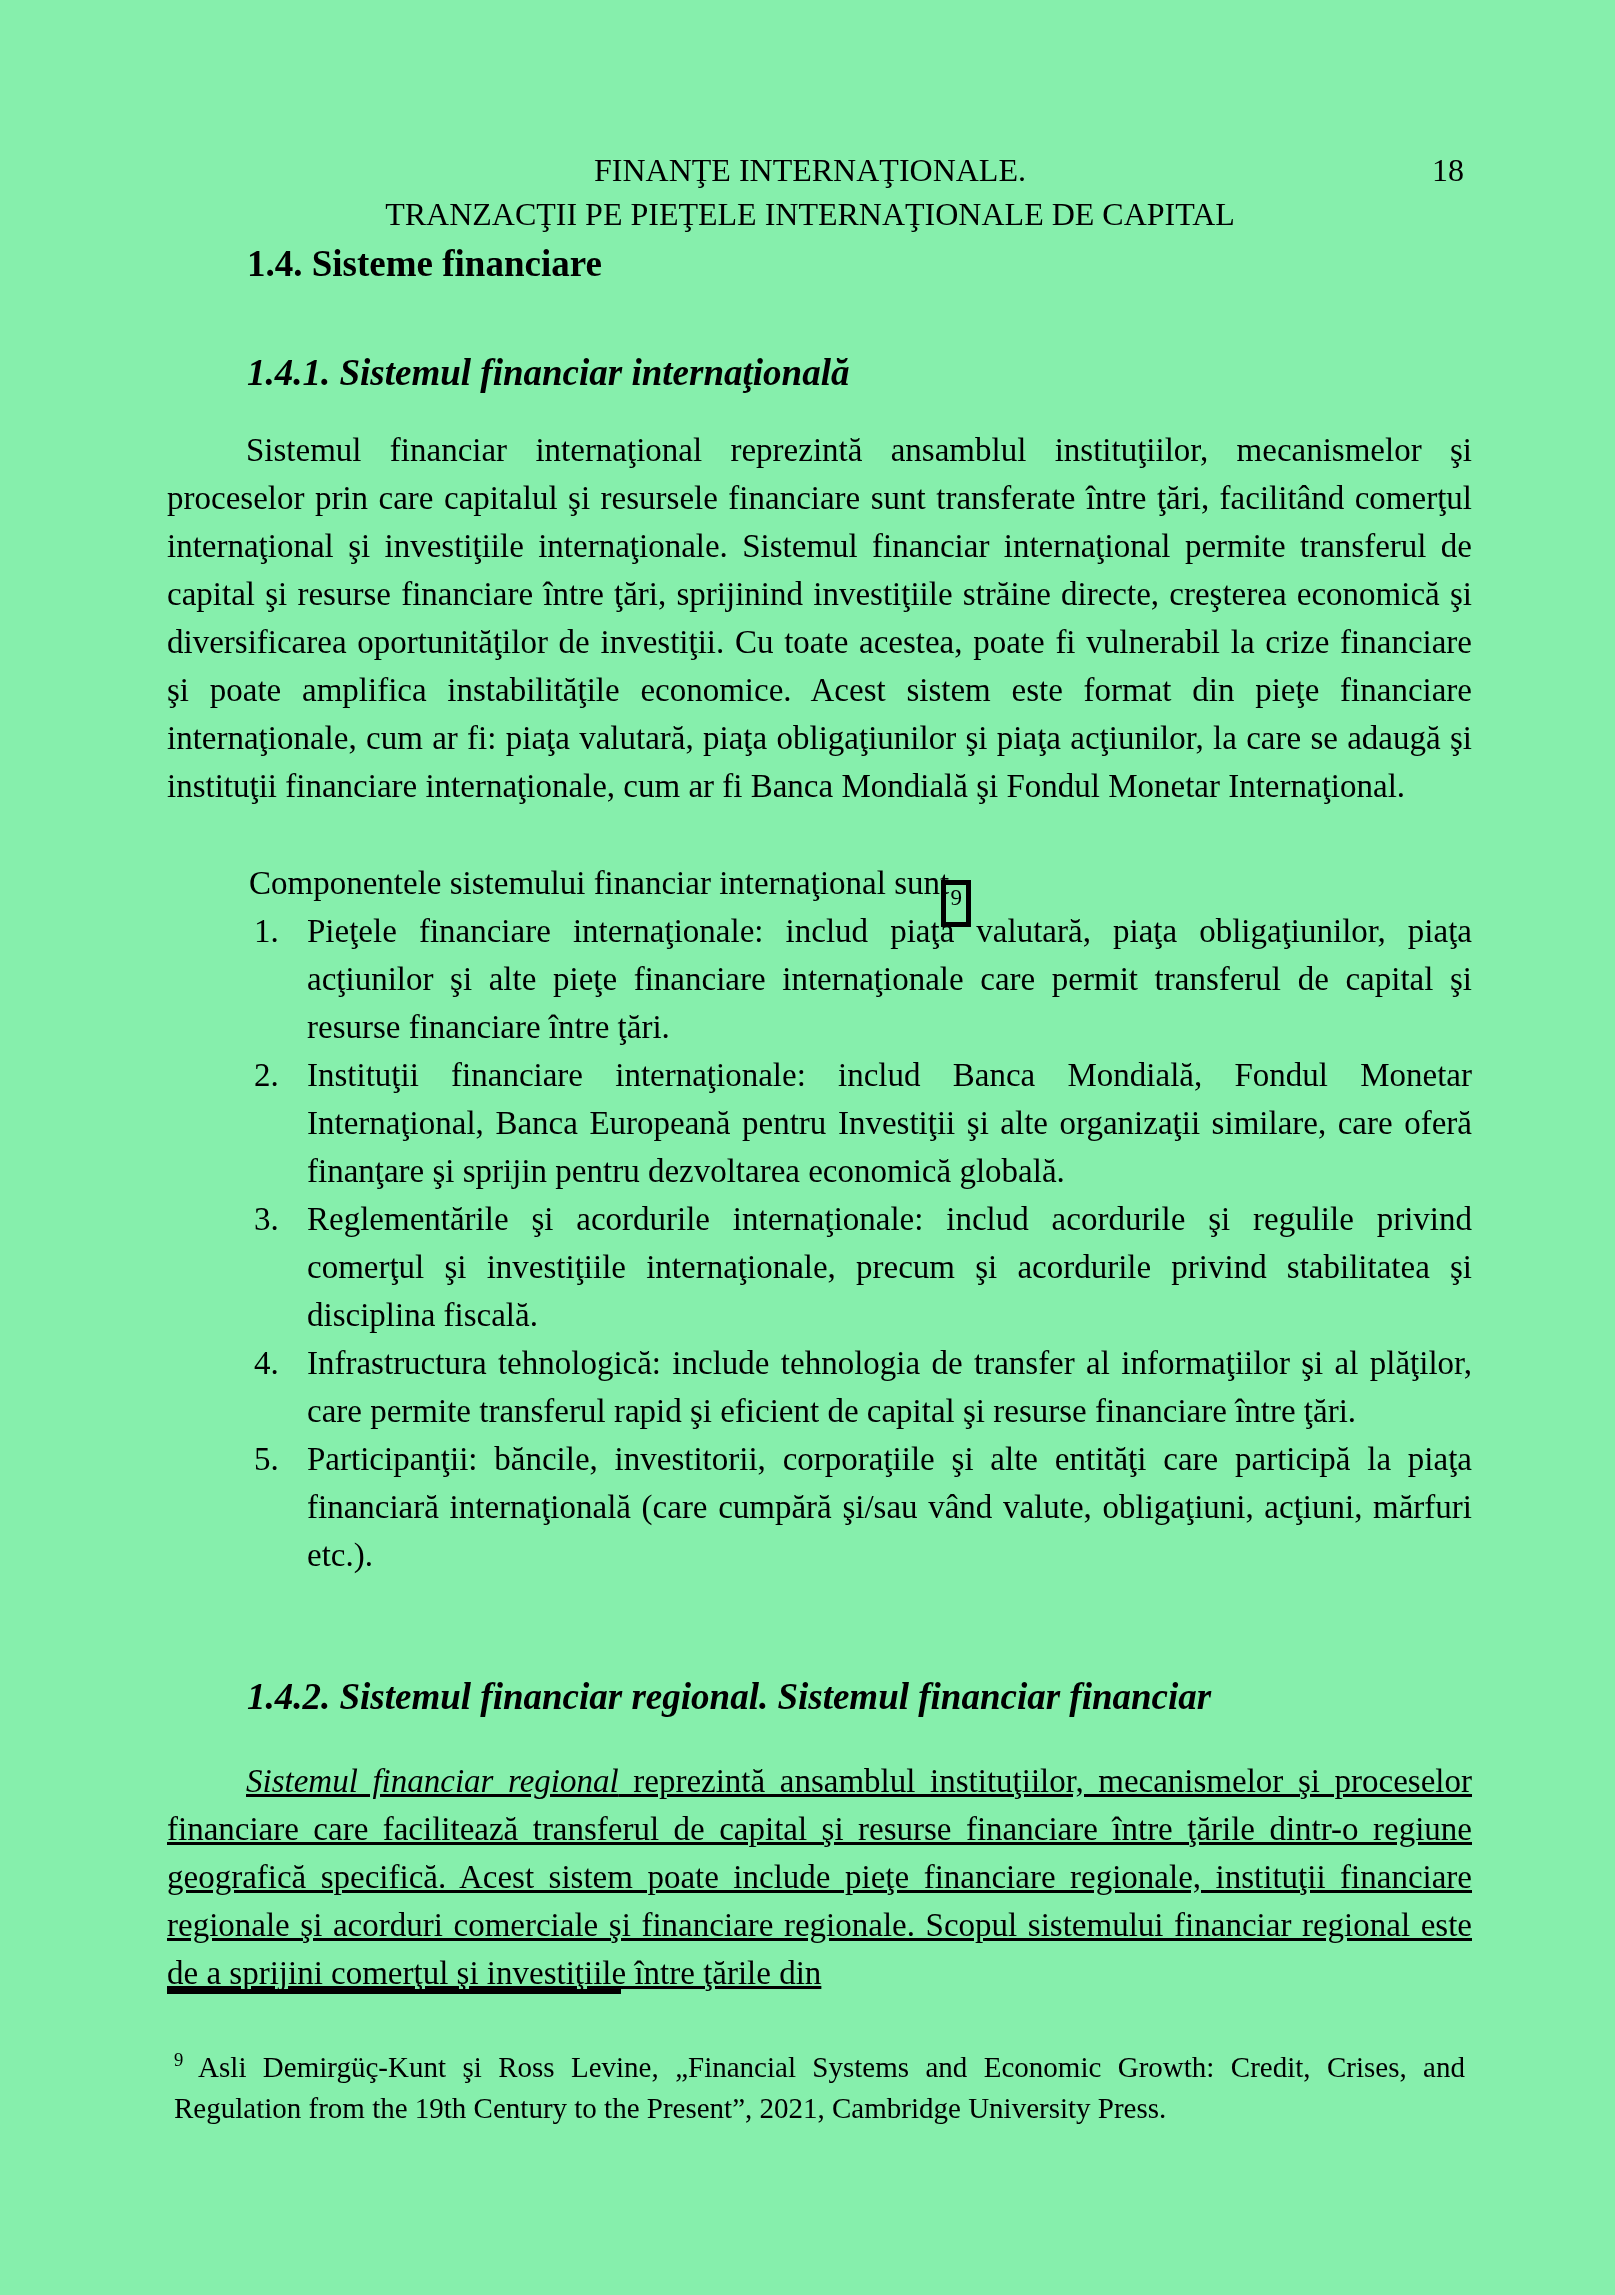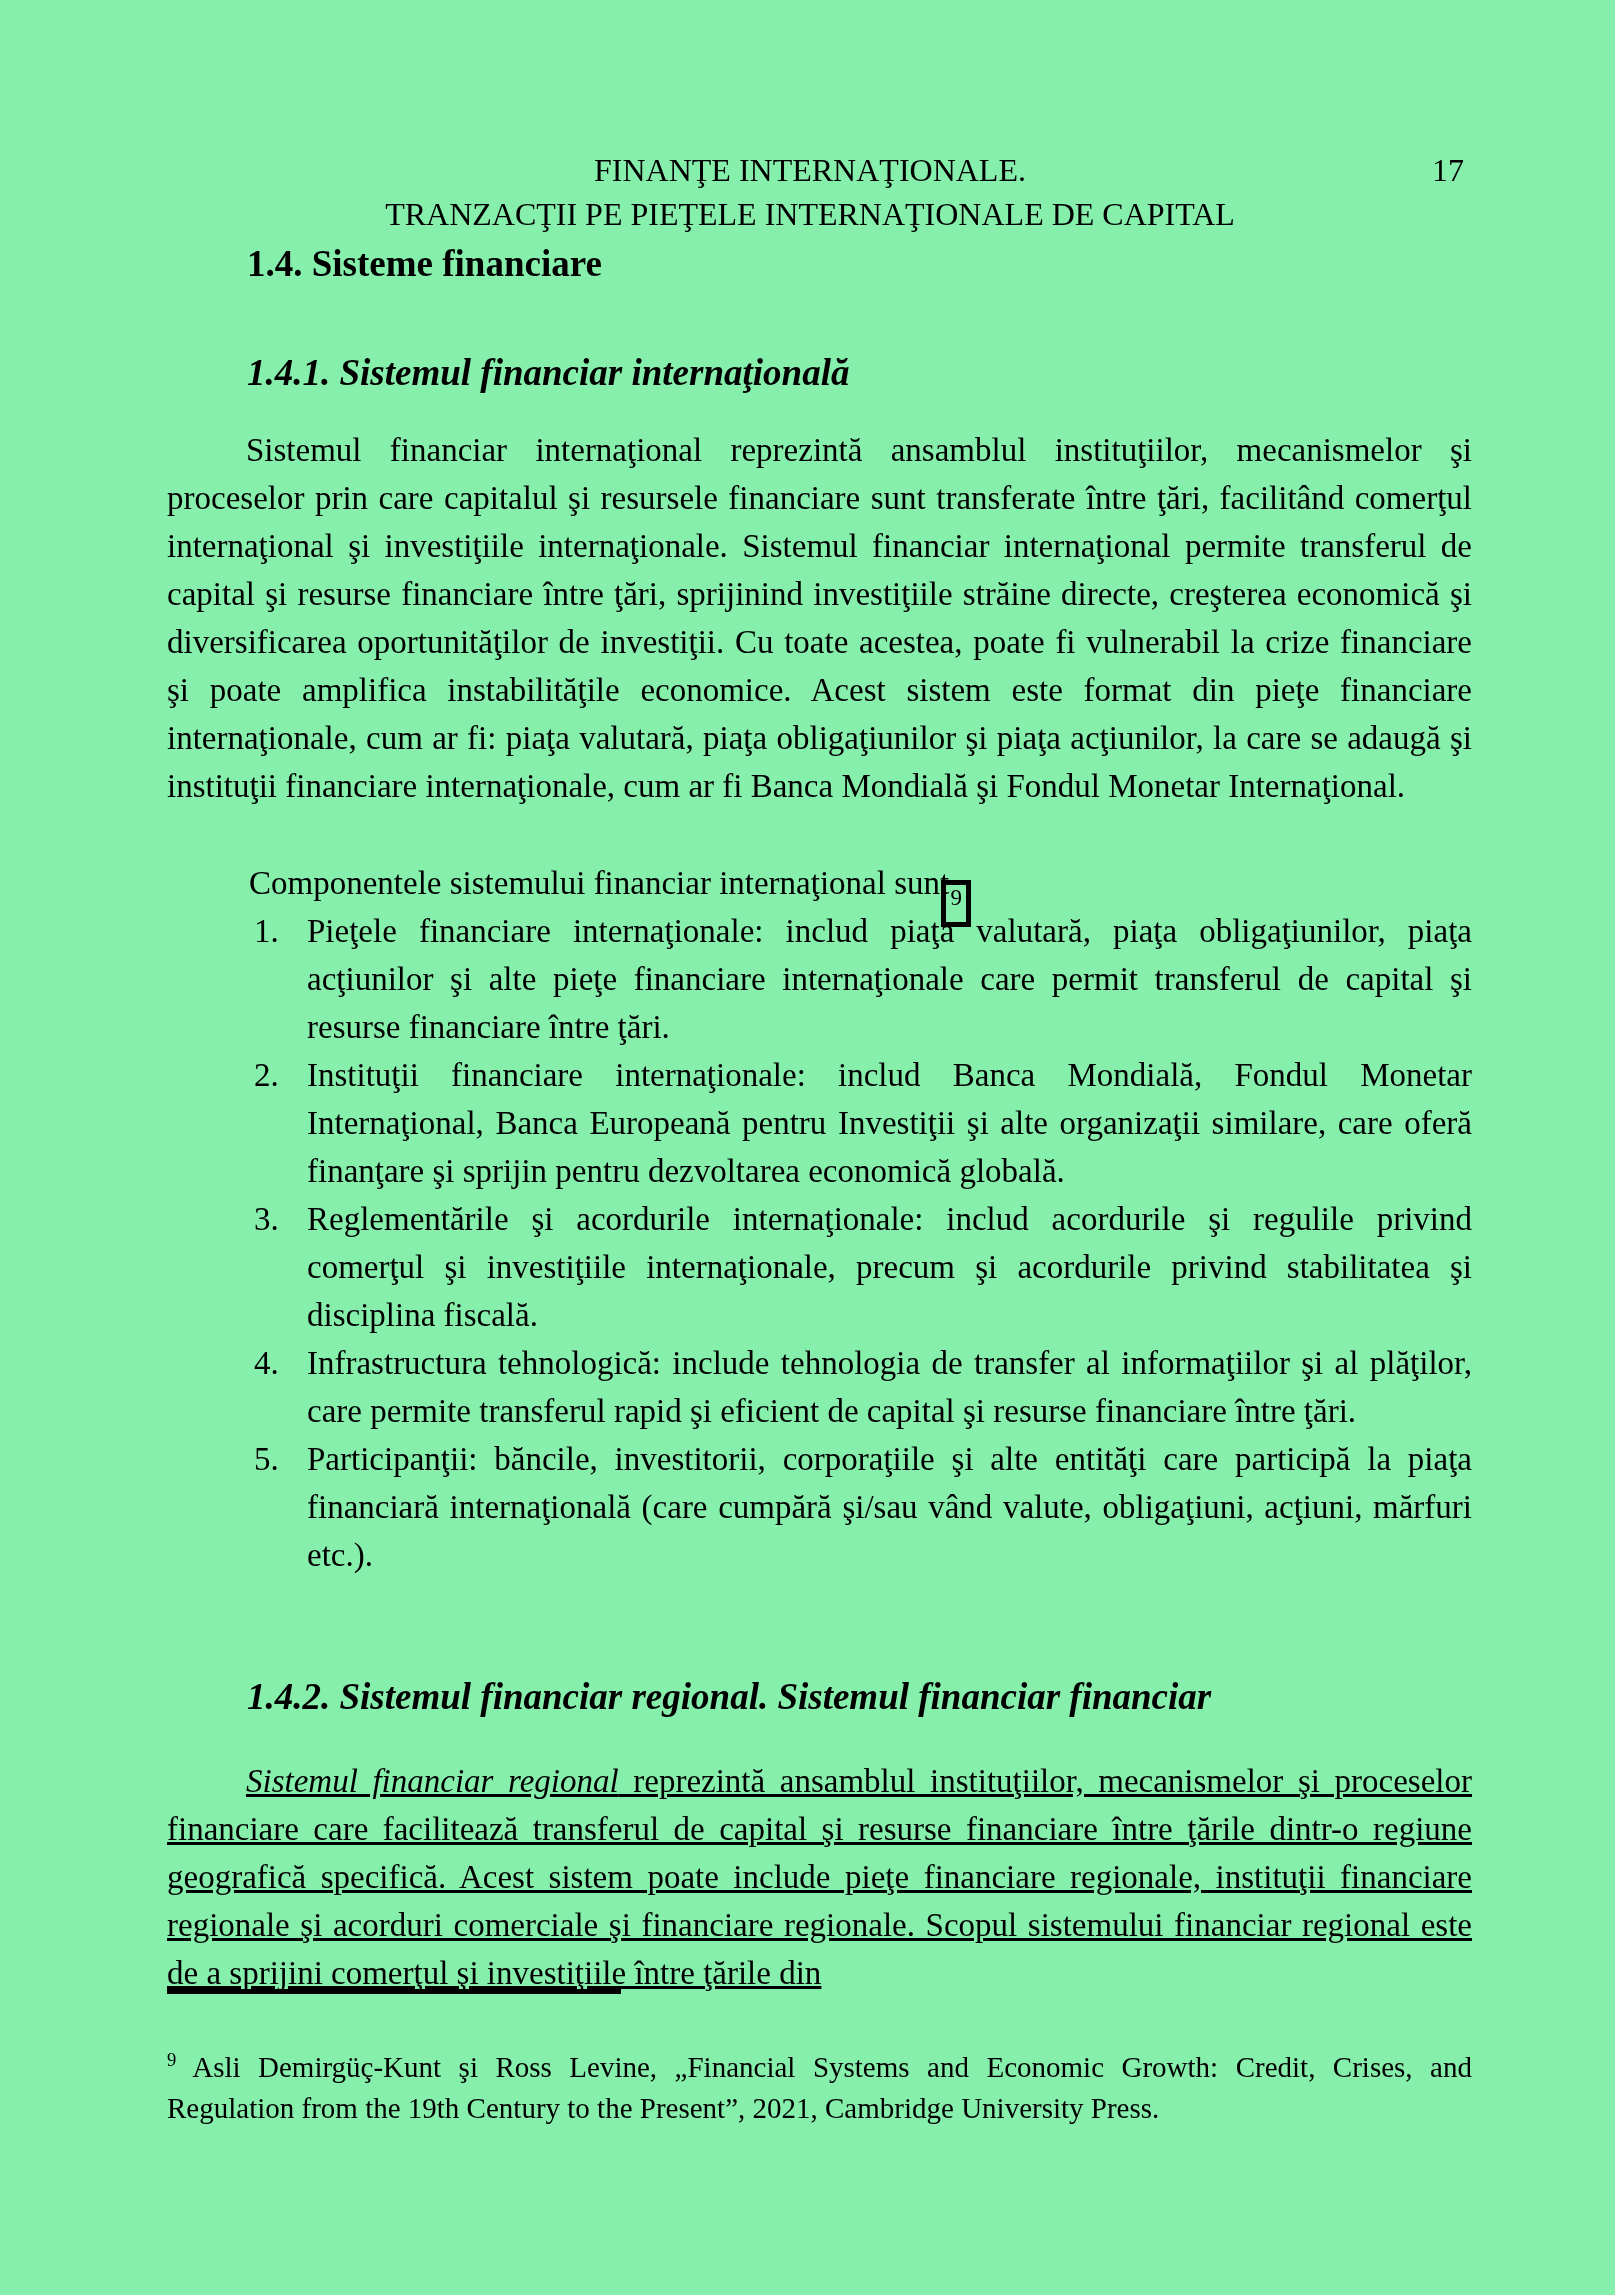--- a/index.html
+++ b/index.html
@@ -119,38 +119,38 @@
   .footnote-rule {
     width: 454px;
     height: 5.4px;
     background: #000;
     margin: 0 0 53px 0;
   }
   .footnote-text {
     font-size: 29px;
     line-height: 41px;
     text-align: justify;
-    margin: 0;
+    margin: 7px;
   }
   .footnote-text sup {
     font-size: 18.6px;
     line-height: 0;
   }
 </style>
 </head>
 <body>
 
 <div class="page">
 
   <div class="running-header">
     <div>FINANŢE INTERNAŢIONALE.</div>
     <div>TRANZACŢII PE PIEŢELE INTERNAŢIONALE DE CAPITAL</div>
   </div>
 
-  <div class="page-number">17</div>
+  <div class="page-number">18</div>
 
   <div class="h-sec h-14">1.4. Sisteme financiare</div>
 
   <div class="h-sub h-141">1.4.1. Sistemul financiar internaţională</div>
 
   <div class="body-text para-intro">Sistemul financiar internaţional reprezintă ansamblul instituţiilor, mecanismelor şi proceselor prin care capitalul şi resursele financiare sunt transferate între ţări, facilitând comerţul internaţional şi investiţiile internaţionale. Sistemul financiar internaţional permite transferul de capital şi resurse financiare între ţări, sprijinind investiţiile străine directe, creşterea economică şi diversificarea oportunităţilor de investiţii. Cu toate acestea, poate fi vulnerabil la crize financiare şi poate amplifica instabilităţile economice. Acest sistem este format din pieţe financiare internaţionale, cum ar fi: piaţa valutară, piaţa obligaţiunilor şi piaţa acţiunilor, la care se adaugă şi instituţii financiare internaţionale, cum ar fi Banca Mondială şi Fondul Monetar Internaţional.</div>
 
   <div class="para-components">
     <span>Componentele sistemului financiar internaţional sunt</span><span class="fnref-box">9</span>
   </div>

